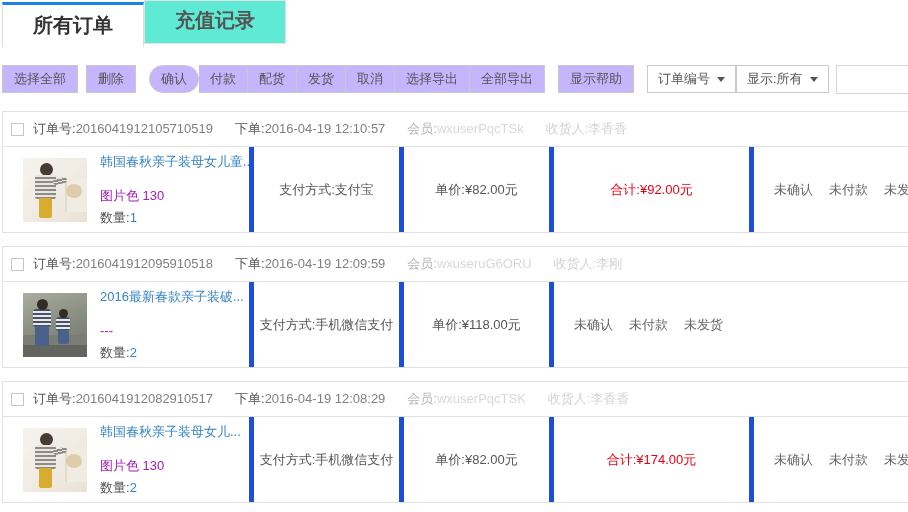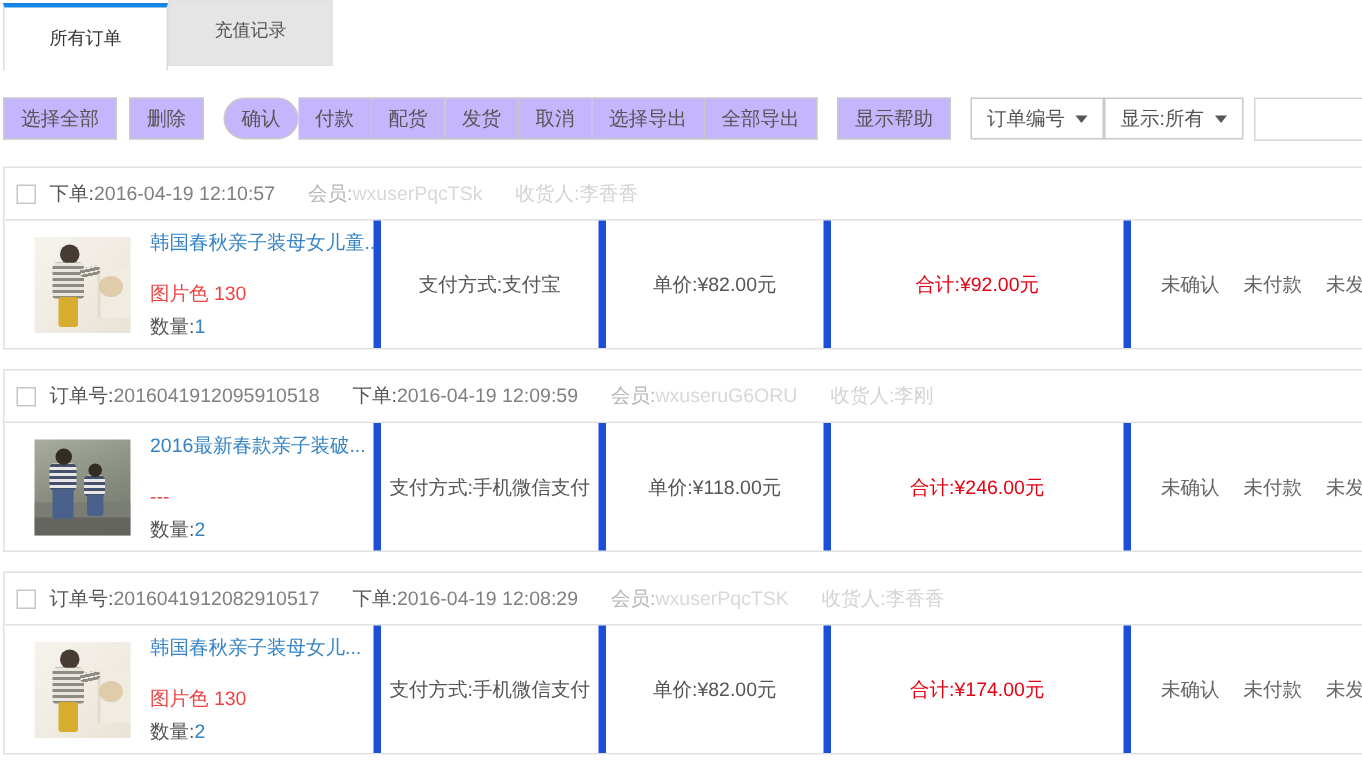--- a/index.html
+++ b/index.html
@@ -2,24 +2,24 @@
 <html><head>
 <meta charset="utf-8">
 <style>
   * { margin:0; padding:0; box-sizing:border-box; }
   html,body { width:908px; height:512px; overflow:hidden; background:#fff;
     font-family:"Liberation Sans","DejaVu Sans",sans-serif; color:#555; font-size:13px; }
   .page { width:962px; }
 
   
   .tabbar { display:flex; align-items:flex-end; height:47px; padding-left:2px; }
-  .tab { height:44px; line-height:41px; padding:0 30px; font-size:12px; cursor:pointer; }
+  .tab { height:44px; line-height:41px; padding:0 30px; font-size:20px; cursor:pointer;font-weight:bold; }
   .tab.active { border:1px solid #dcdcdc; border-top:3px solid #1685e3; border-bottom:none;
     background:#fff; color:#333; height:45px; }
-  .tab.inactive { border:1px solid #e2e2e2; background:#e5e5e5; color:#555;
+  .tab.inactive { border:1px solid #e2e2e2; background:#5eead4; color:#555;
     height:44px; margin-bottom:3px; line-height:38px; }
 
   
   .toolbar { display:flex; align-items:center; margin:18px 0 0 2px; height:28px; }
   .btn { height:28px; line-height:26px; border:1px solid #c9c9c9; background:#c4b5fd;
     padding:0 11px; font-size:13px; color:#555; cursor:pointer; white-space:nowrap; }
   .btn-sep-r8 { margin-right:8px; } .btn-sep-r13 { margin-right:13px; }
   .btn-group { display:flex; margin-right:13px; }
   .btn-group .btn { border-left:none; }
   .btn-group .btn:first-child { border-left:1px solid #c9c9c9;border-radius:14px; }
@@ -44,21 +44,21 @@
 
   .order-body { display:flex; border-top:1px solid #e1e1e1; height:86px; }
   .col { display:flex; align-items:center; justify-content:center; border-left:5px solid #1d4ed8; }
   .col-product { width:246px; border-left:none; justify-content:flex-start; padding-left:20px; }
   .col-pay  { width:150px; } .col-unit { width:150px; } .col-total { width:200px; color:#e60012;text-align:right; }
   .col-status { flex:1; justify-content:flex-start; padding-left:20px; color:#666; }
   .status-item { margin-right:16px; white-space:nowrap; }
 
   .pinfo { margin-left:13px; width:150px; overflow:hidden; }
   .p-title { color:#3583c4; white-space:nowrap; overflow:hidden; line-height:19px; cursor:pointer; }
-  .p-color { color:#ef4444; line-height:19px; margin-top:15px; }
+  .p-color { color:#a21caf; line-height:19px; margin-top:15px; }
   .p-qty { color:#555; line-height:19px; margin-top:3px; }
   .p-qty b { color:#3583c4; font-weight:normal; }
 
   
   .thumb { width:64px; height:64px; position:relative; overflow:hidden; flex-shrink:0; cursor:pointer; }
   .thumb.girl { background:linear-gradient(135deg,#f6f3ee 0%,#efeae1 60%,#e9e2d5 100%); }
   .thumb.girl .blob { position:absolute; right:5px; top:26px; width:16px; height:14px;
     border-radius:50%; background:#d9c49c; opacity:.8; }
   .thumb.girl .shelf { position:absolute; right:0; top:20px; width:22px; height:34px;
     background:#f1ece2; border-left:2px solid #e3dccd; }
@@ -121,20 +121,21 @@
       <span class="caret"></span>
     </div>
     <input class="search-input" type="text" value="" style="">
   </div>
 
   <div class="orders">
 
     <div class="order">
       <div class="order-header">
         <span class="cb"></span>
+        <span class="oh-seg"><span class="oh-label">订单号:</span><span class="oh-val">2016041912105710519</span></span>
         <span class="oh-seg"><span class="oh-label">下单:</span><span class="oh-val">2016-04-19 12:10:57</span></span>
         <span class="oh-seg"><span class="oh-label-faint">会员:</span><span class="oh-val-faint">wxuserPqcTSk</span></span>
         <span class="oh-seg-faint"><span>收货人:</span><span>李香香</span></span>
       </div>
       <div class="order-body">
         <div class="col col-product">
           <div class="thumb girl">
             <span class="shelf"></span>
               <span class="blob"></span>
               <span class="head"></span>
@@ -190,23 +191,20 @@
             <div class="p-color">---</div>
             <div class="p-qty"><span>数量:</span><b>2</b></div>
           </div>
         </div>
         <div class="col col-pay">
             <span><span>支付方式:</span><span>手机微信支付</span></span>
           </div>
         <div class="col col-unit">
             <span><span>单价:</span><span>¥118.00元</span></span>
           </div>
-        <div class="col col-total">
-            <span><span>合计:</span><span>¥246.00元</span></span>
-          </div>
         <div class="col col-status">
           <span class="status-item">未确认</span>
           <span class="status-item">未付款</span>
           <span class="status-item">未发货</span>
         </div>
       </div>
     </div>
 
     <div class="order">
       <div class="order-header">

